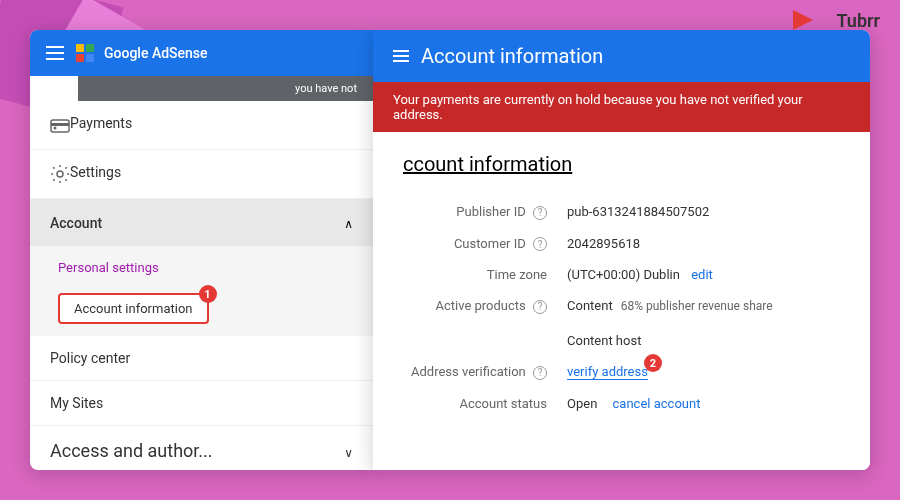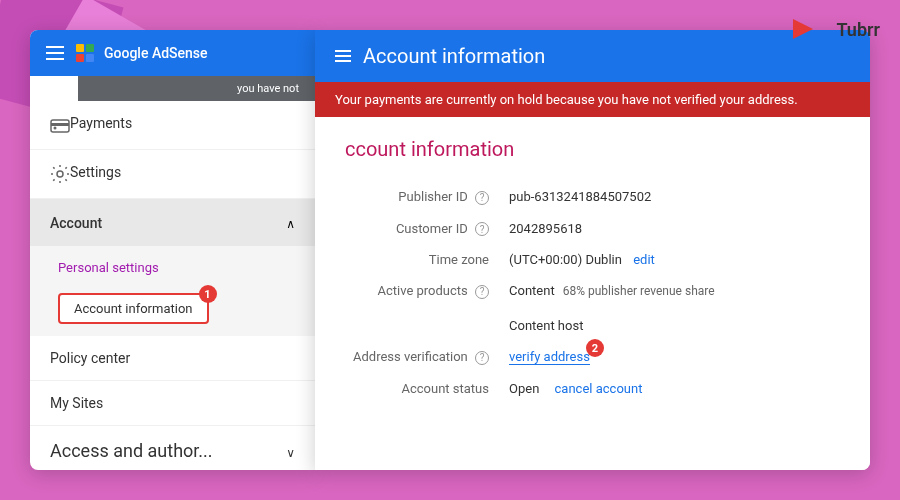--- a/index.html
+++ b/index.html
@@ -42,40 +42,40 @@
       right: 30px;
       bottom: 30px;
       display: flex;
       gap: 0;
       z-index: 1;
     }
 
     
     .tubrr-logo {
       position: absolute;
-      top: 15px;
+      top: 6px;
       right: 20px;
       display: flex;
       align-items: center;
       gap: 20px;
       z-index: 10;
     }
     .tubrr-logo-icon {
       width: 28px;
       height: 28px;
     }
     .tubrr-logo-text {
       font-size: 18px;
       font-weight: 600;
       color: #333;
     }
 
     
     .adsense-panel {
-      width: 285px;
+      width: 343px;
       background: white;
       border-radius: 8px 0 0 8px;
       overflow: hidden;
       box-shadow: 0 4px 20px rgba(0,0,0,0.2);
       flex-shrink: 0;
     }
 
     .adsense-header {
       background: #1a73e8;
       padding: 12px 16px;
@@ -269,23 +269,24 @@
     }
 
     .content-area {
       padding: 20px 30px;
       flex: 1;
       background: white;
     }
 
     .content-title {
       font-size: 20px;
-      color: #be185d;
+      color: #000000;
       font-weight: 400;
       margin-bottom: 20px;
+      text-decoration: underline;
     }
 
     .info-table {
       width: 100%;
       border-collapse: collapse;
     }
     .info-table tr td {
       padding: 8px 4px;
       font-size: 13px;
       vertical-align: top;

